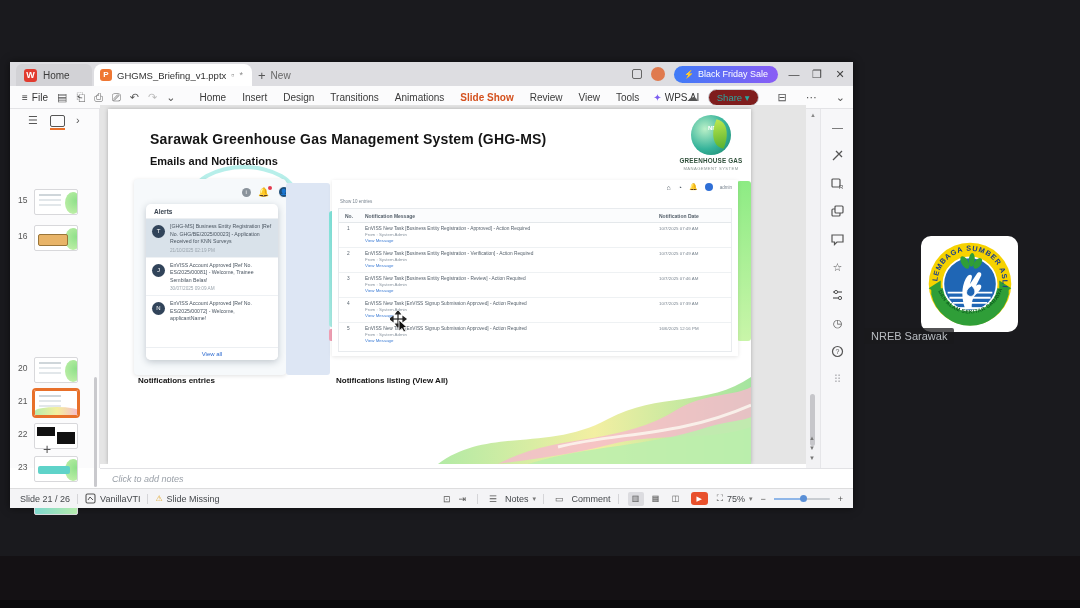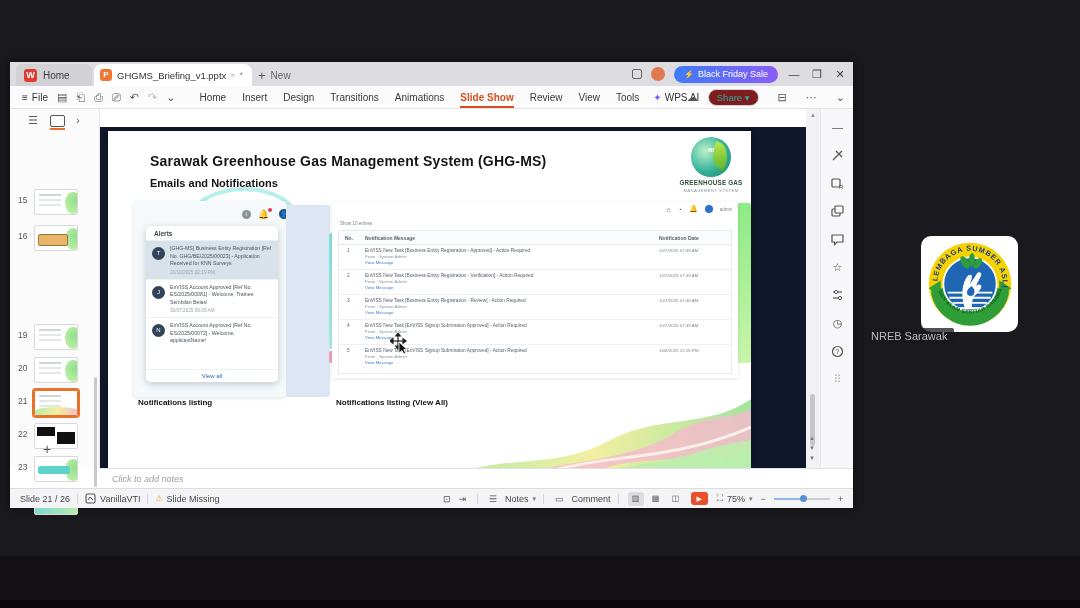--- a/index.html
+++ b/index.html
@@ -79,21 +79,21 @@
   .tb-black2 { position:absolute; left:22px; top:8px; width:18px; height:12px; background:#111; }
   .tb-cyan { position:absolute; left:3px; top:9px; width:32px; height:8px; background:#5fd3c9; border-radius:2px; }
   .tb-wave { position:absolute; left:0; bottom:0; width:44px; height:8px;
     background:linear-gradient(90deg,#b8ecab,#f4ef9e,#f6b9cd); border-radius:50% 50% 0 0; }
   .tb-wave2 { position:absolute; left:0; bottom:0; width:44px; height:10px;
     background:linear-gradient(90deg,#7fd8ce,#b8ecab); border-radius:40% 60% 0 0; }
   .tp-scroll { position:absolute; left:84px; top:268px; width:3px; height:110px; background:#c9c9cd; border-radius:2px; }
   .tp-add { position:absolute; left:33px; top:332px; font-size:14px; color:#555; }
 
   
-  #canvas { left:90px; top:65px; width:706px; height:359px; background:#0f172a; overflow:hidden; }
+  #canvas { left:90px; top:43px; width:706px; height:359px; background:#e5e5e5; overflow:hidden; }
   #slide { position:absolute; left:8px; top:4px; width:643px; height:355px; background:#fff;
     box-shadow:0 0 4px rgba(0,0,0,.25); overflow:hidden; }
   .s-title { position:absolute; left:42px; top:22px; font-size:14px; font-weight:bold; color:#141414; letter-spacing:.2px; }
   .s-sub { position:absolute; left:42px; top:46px; font-size:11px; font-weight:bold; color:#141414; }
 
   .ghg-logo { position:absolute; left:570px; top:6px; width:66px; height:62px; text-align:center; }
   .ghg-circ { position:absolute; left:13px; top:0; width:40px; height:40px; border-radius:50%;
     background:radial-gradient(circle at 35% 35%, #baf0c8, #35b39a 55%, #187f66); overflow:hidden; }
   .ghg-leaf { position:absolute; left:34px; top:6px; width:16px; height:26px;
     background:linear-gradient(150deg,#bde94f,#57b02e); border-radius:0 80% 0 80%; transform:rotate(18deg); }
@@ -282,27 +282,20 @@
         <div class="thumb-box">
             <div class="tb-lines"></div>
             <div class="tb-blob"></div>
           </div>
       </div>
       <div class="thumb-row" style="top:114px">
         <span class="thumb-num">16</span>
         <div class="thumb-box">
             <div class="tb-blob"></div>
             <div class="tb-orange"></div>
-          </div>
-      </div>
-      <div class="thumb-row" style="top:213px">
-        <span class="thumb-num">19</span>
-        <div class="thumb-box">
-            <div class="tb-lines"></div>
-            <div class="tb-blob"></div>
           </div>
       </div>
       <div class="thumb-row" style="top:246px">
         <span class="thumb-num">20</span>
         <div class="thumb-box">
             <div class="tb-lines"></div>
             <div class="tb-blob"></div>
           </div>
       </div>
       <div class="thumb-row" style="top:279px">
@@ -438,21 +431,21 @@
               <div class="pt-msg">
                 <div class="pt-m1">EnVISS New Task [EnVISS Signup Submission Approved] - Action Required</div>
                 <div class="pt-m2">From : System Admin</div>
                 <div class="pt-m3">View Message</div>
               </div>
               <div class="pt-date">16/6/2025 12:16 PM</div>
             </div>
           </div>
         </div>
 
-        <div class="cap" style="left:30px;top:267px;">Notifications listing</div>
+        <div class="cap" style="left:30px;top:267px;">Notifications entries</div>
         <div class="cap" style="left:228px;top:267px;">Notifications listing (View All)</div>
 
         <svg class="abs" style="left:330px;top:238px;" width="313" height="117" viewBox="0 0 313 117">
           <defs>
             <linearGradient id="wg" x1="0" y1="0" x2="1" y2="0">
               <stop offset="0" stop-color="#aee9a0"></stop>
                 <stop offset="0.5" stop-color="#f2ee9d"></stop>
                 <stop offset="1" stop-color="#9fe39a"></stop>
             </linearGradient>
           </defs>

